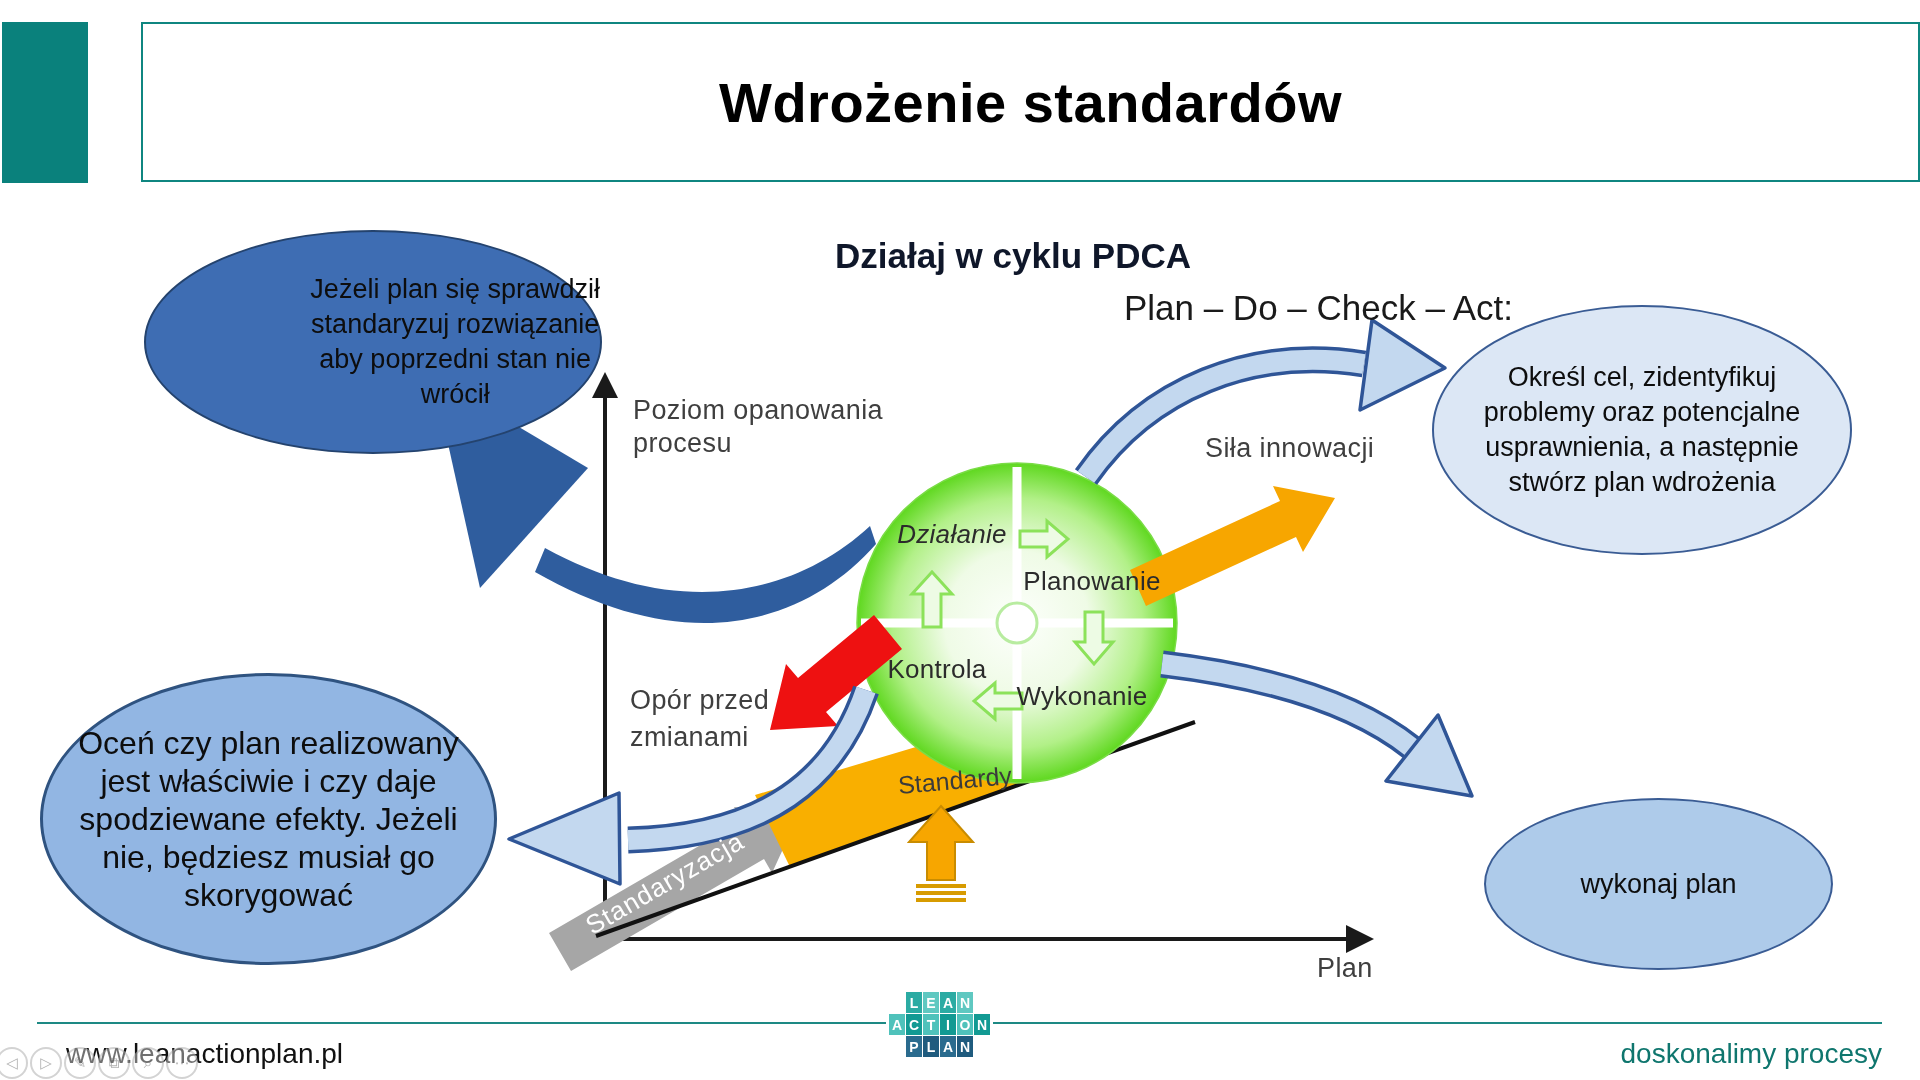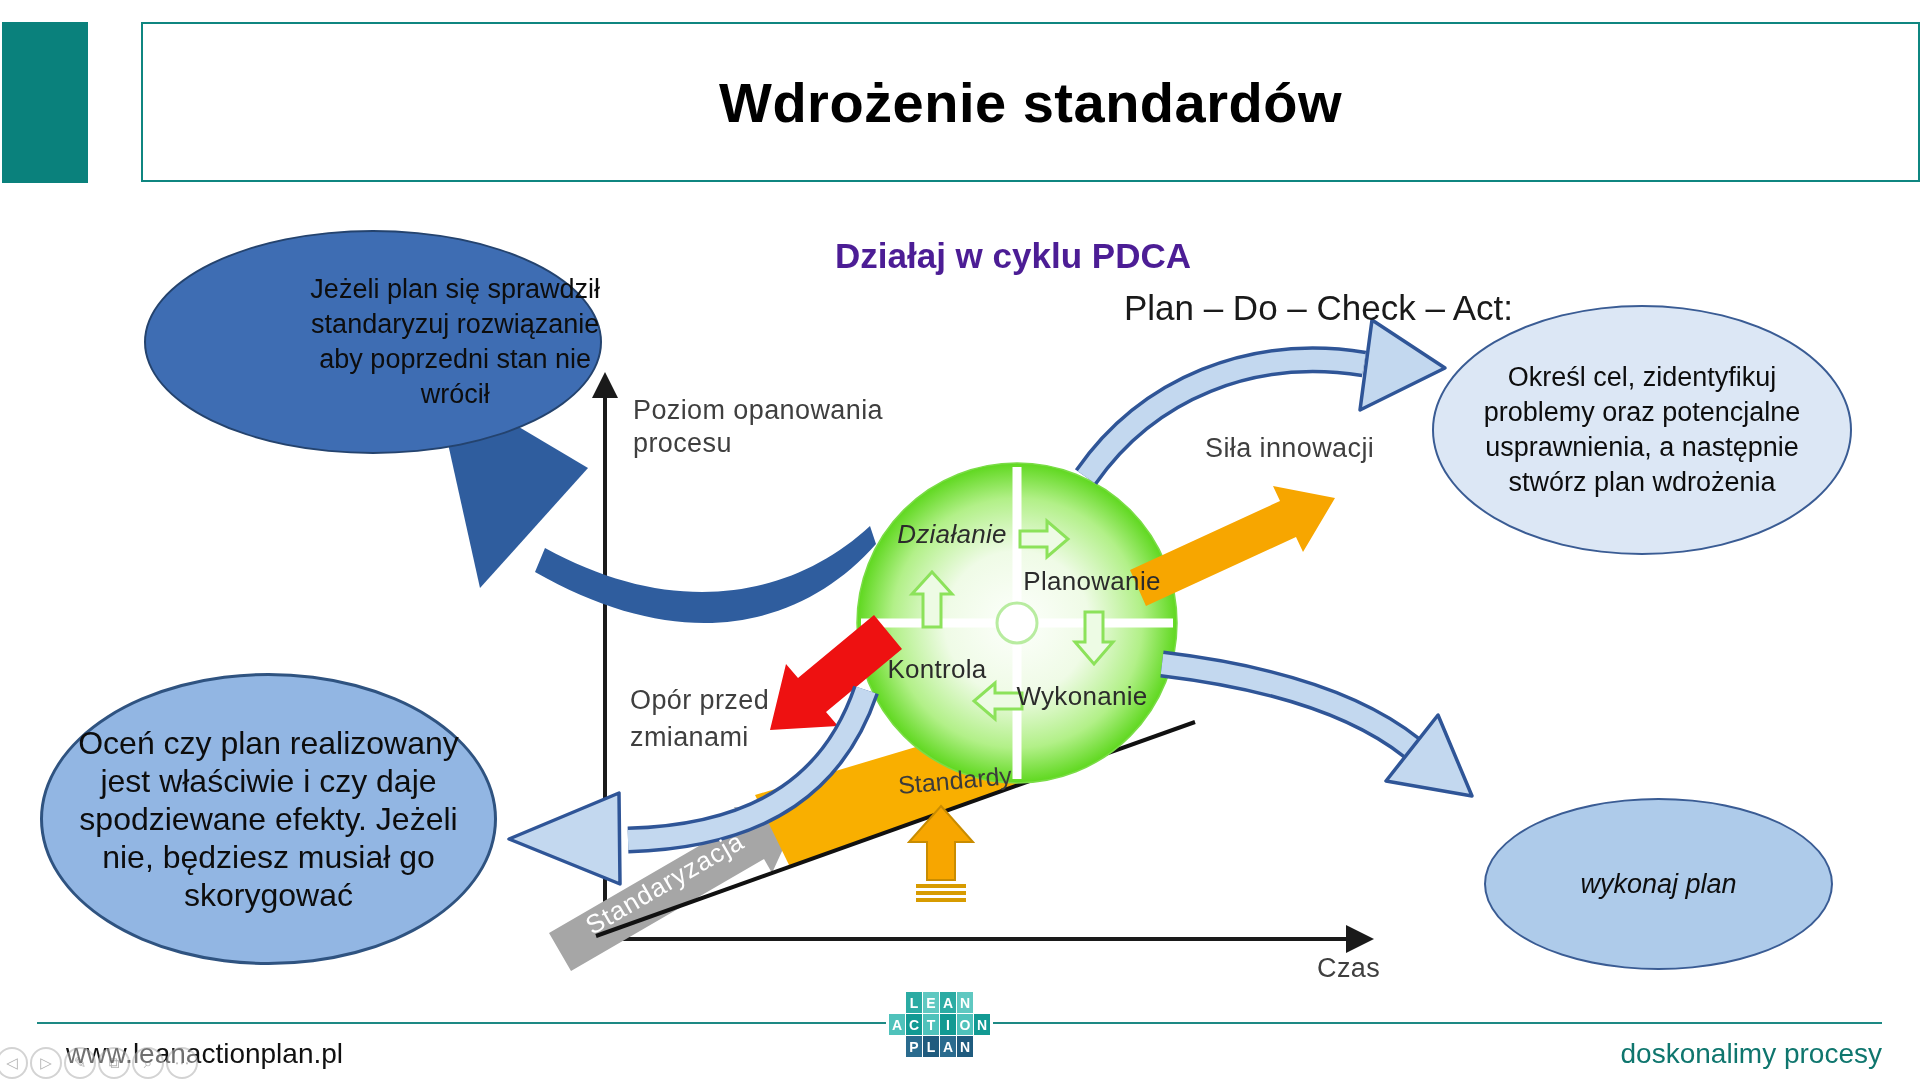--- a/index.html
+++ b/index.html
@@ -7,31 +7,31 @@
        font-family:"Liberation Sans",sans-serif;overflow:hidden;}
   .abs{position:absolute;}
 
   
   .teal-square{left:2px;top:22px;width:86px;height:161px;background:#0A817C;}
   .title-box{left:133px;top:22px;width:1779px;height:160px;border:2px solid #0F8680;
              display:flex;align-items:center;justify-content:center;box-sizing:border-box;margin-left:8px;}
   .title-text{font-size:56px;font-weight:bold;color:#000;letter-spacing:0.5px;}
 
   .heading1{left:513px;top:236px;width:1000px;text-align:center;
-            font-size:35px;font-weight:bold;color:#4c1d95;}
+            font-size:35px;font-weight:bold;color:#0f172a;}
   .heading2{left:513px;top:288px;width:1000px;text-align:right;
             font-size:35px;color:#1a1a1a;}
 
   
   .ellipse{border-radius:50%;display:flex;align-items:center;justify-content:center;
            text-align:center;box-sizing:border-box;}
   .el-act{left:144px;top:230px;width:458px;height:224px;background:#3E6DB3;border:2px solid #24436E;justify-content:flex-end;}
   .el-plan{left:1432px;top:305px;width:420px;height:250px;background:#DCE7F5;border:2px solid #3A5C94;}
   .el-check{left:40px;top:673px;width:457px;height:292px;background:#92B6E3;border:3px solid #2F5380;}
-  .el-do{left:1484px;top:798px;width:349px;height:172px;background:#AECBEA;border:2px solid #3A5C94;font-style:italic;}
+  .el-do{left:1484px;top:798px;width:349px;height:172px;background:#AECBEA;border:2px solid #3A5C94;}
   .el-text{font-size:27px;color:#0d0d0d;line-height:35px;}
   .el-check .el-text{font-size:32px;line-height:38px;}
 
   
   .dlabel{color:#3F3F3F;font-size:27px;letter-spacing:0.4px;}
   .qlabel{width:200px;text-align:center;font-size:26px;color:#2b2b2b;letter-spacing:0.3px;}
   .lbl-poziom{left:633px;top:394px;line-height:33px;}
   .lbl-czas{left:1317px;top:953px;}
   .lbl-sila{left:1205px;top:433px;}
   .lbl-opor{left:630px;top:682px;line-height:37px;}
@@ -142,21 +142,21 @@
   <div class="title-text">Wdrożenie standardów</div>
 </div>
 
 <div class="abs heading1">Działaj w cyklu PDCA</div>
 <div class="abs heading2">Plan – Do – Check – Act:</div>
 
 <div class="abs dlabel lbl-poziom">
   <div>Poziom opanowania</div>
   <div>procesu</div>
 </div>
-<div class="abs dlabel lbl-czas">Czas</div>
+<div class="abs dlabel lbl-czas">Plan</div>
 <div class="abs dlabel lbl-sila">Siła innowacji</div>
 <div class="abs dlabel lbl-opor">
   <div>Opór przed</div>
   <div>zmianami</div>
 </div>
 <div class="abs qlabel lbl-dzialanie">Działanie</div>
 <div class="abs qlabel lbl-planowanie">Planowanie</div>
 <div class="abs qlabel lbl-kontrola">Kontrola</div>
 <div class="abs qlabel lbl-wykonanie">Wykonanie</div>
 <div class="abs lbl-standardy">Standardy</div>

